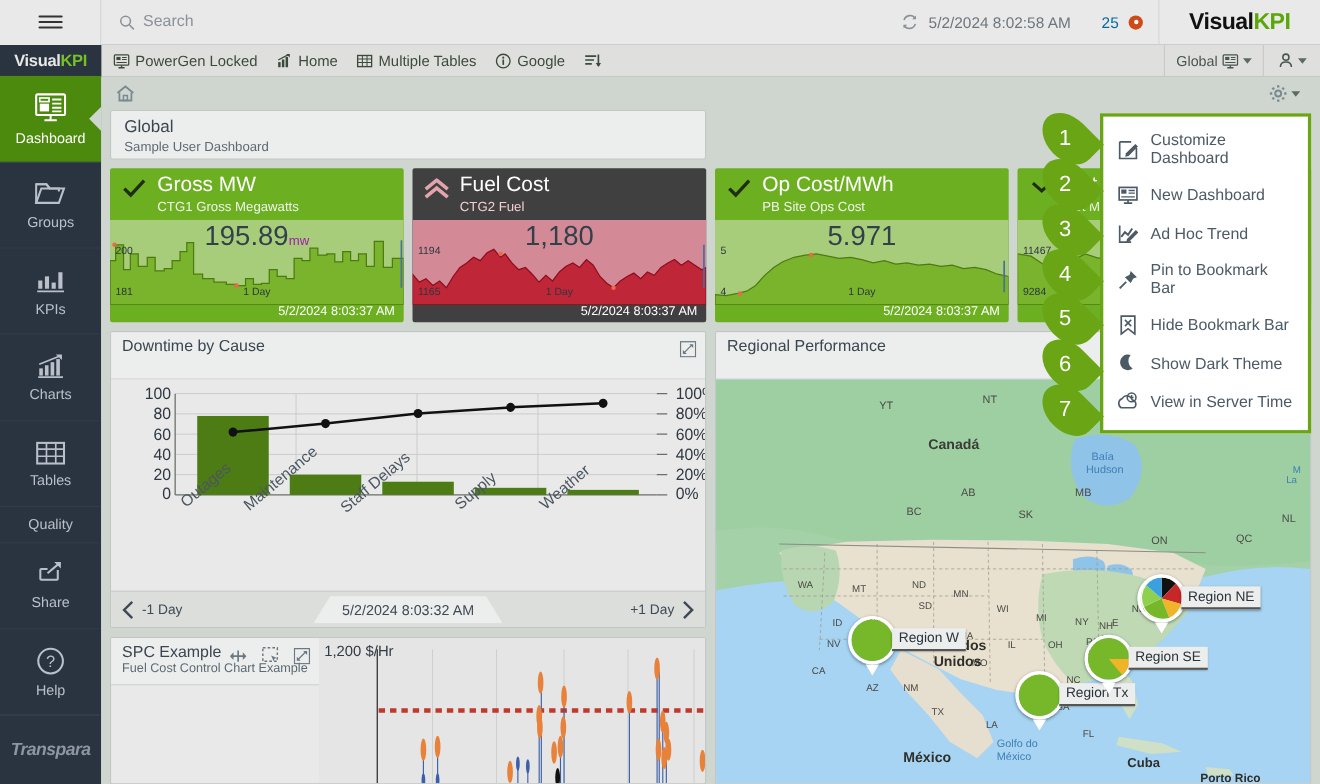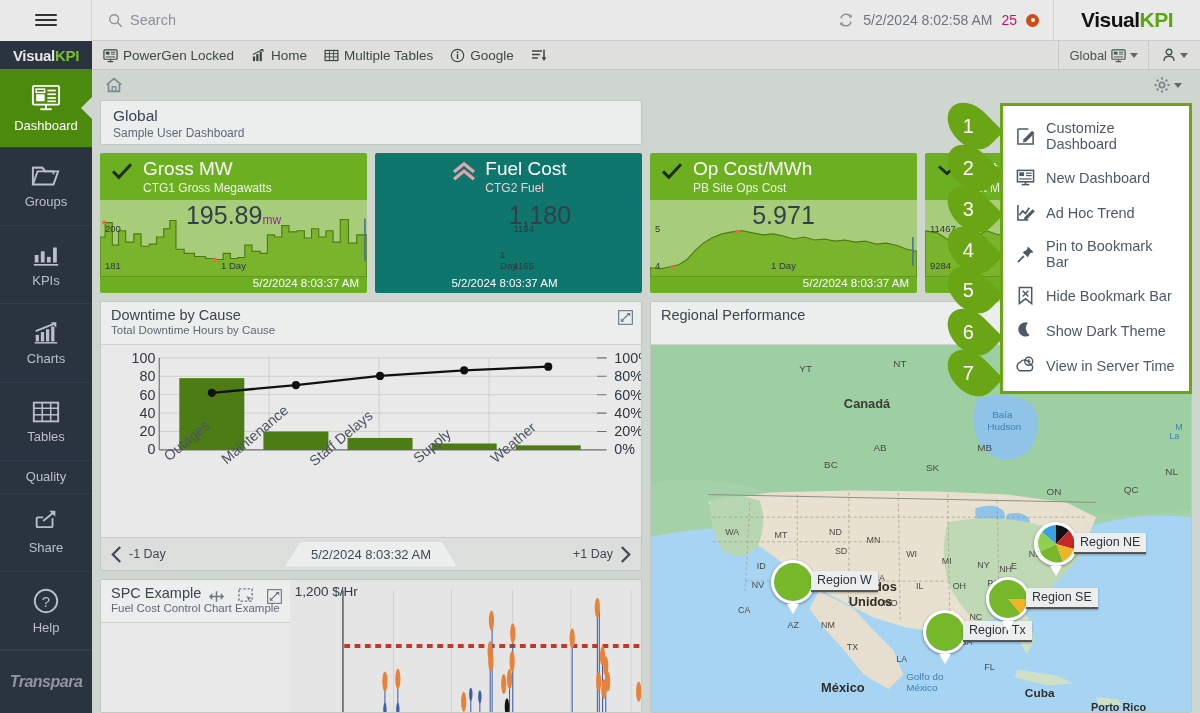--- a/index.html
+++ b/index.html
@@ -19,21 +19,21 @@
   }
   .hamburger {
     width: 92px; height: 41px; display: flex; align-items: center; justify-content: center;
     background: #e9e9e9; border-right: 1px solid #d4d4d4; cursor: pointer;
   }
   .hamburger span { display:block; width: 22px; height: 2.5px; background: #333; margin: 2.5px 0; border-radius:1px;}
   .searchbox { flex: 1; display: flex; align-items: center; gap: 7px; padding-left: 16px; cursor: text;}
   .searchbox .ic { color:#8b9199; display:flex; }
   .searchbox .ph { color: #8b9199; font-size: 14.5px; }
   .refresh-area { display:flex; align-items:center; gap:9px; padding-right:14px; font-size:14px; color:#6d757d;}
-  .refresh-area .cnt { color:#be185d; font-size:14px; }
+  .refresh-area .cnt { color:#0369a1; font-size:14px;margin-left:19px; }
   .eye { width:13px;height:13px;border-radius:50%;background:#cf4a17;display:inline-block;position:relative;}
   .eye::after{content:"";position:absolute;width:4px;height:4px;background:#fff;border-radius:50%;top:4.5px;left:4.5px;}
   .brand-top {
     width: 147px; height: 41px; display:flex; align-items:center; justify-content:center;
     border-left: 1px solid #d4d4d4; font-size: 21px; font-weight: bold; letter-spacing:-0.5px;
   }
   .brand-top .b1 { color: #111; } .brand-top .b2 { color: #5aa70a; }
 
   
   .bookmarkbar {
@@ -90,21 +90,21 @@
     background:#eceded; border:1px solid #c3c6c3; border-radius:2px;
     padding:6px 12px 7px; height:45px;
   }
   .dash-title .t1 { font-size:15.5px; color:#3b4650;}
   .dash-title .t2 { font-size:12px; color:#5e6a73; margin-top:1px;}
 
   
   .kpirow { display:flex; gap:8px; height:140px; }
   .kpi { flex:1; border-radius:2px; display:flex; flex-direction:column; overflow:hidden; position:relative; }
   .kpi.green { background:#6cb022; }
-  .kpi.red { background:#0f766e;align-items:center; }
+  .kpi.red { background:#404040; }
   .kpi-head { display:flex; align-items:flex-start; gap:9px; padding:6px 8px 5px 10px; }
   .kpi-ico { width:24px; flex:none; display:flex; align-items:center; justify-content:center; padding-top:3px;}
   .kpi-txt .n { font-size:19px; color:#fff; line-height:1.1; }
   .kpi-txt .s { font-size:12px; color:#f0f3ea; margin-top:1px;}
   .kpi.red .kpi-txt .s { color:#f2cdd2; }
   .kpi-body { flex:1; position:relative; margin:0; }
   .kpi.green .kpi-body { background:#a7cd7a; }
   .kpi.red .kpi-body { background:#d38a96; }
   .kpi-val { position:absolute; top:1px; left:0; width:100%; text-align:center; font-size:25px; color:#32404c; }
   .kpi-val .u { font-size:12px; color:#a21caf; }
@@ -496,21 +496,20 @@
               <div class="kpi-span">1 Day</div>
             </div>
             <div class="kpi-foot">5/2/2024 8:03:37 AM</div>
           </div>
 
         </div>
 
         <div class="panel panel-downtime">
           <div class="panel-head">
             <div class="t1">Downtime by Cause</div>
-            <div class="t2">Total Downtime Hours by Cause</div>
             <div class="acts">
               <span>
                 <svg width="15" height="15" viewBox="0 0 16 16">
                     <rect x="0.7" y="0.7" width="14.6" height="14.6" fill="none" stroke="#6b7880" stroke-width="1.2"></rect>
                     <path d="M4 11.5 L11.5 4" stroke="#6b7880" stroke-width="1.2"></path>
                     <path d="M3 8.7v3.8h3.8z" fill="#6b7880"></path>
                     <path d="M13 6.9V3.1H9.2z" fill="#6b7880"></path>
                   </svg>
               </span>
             </div>

